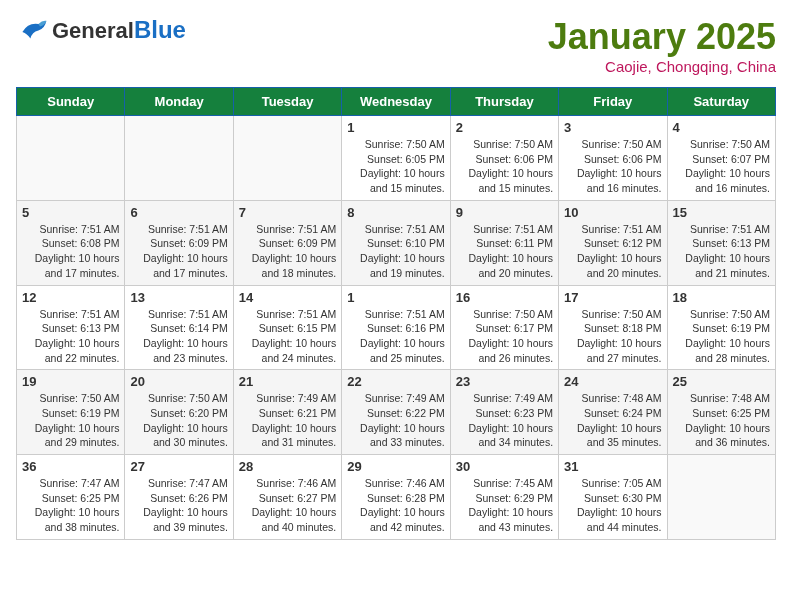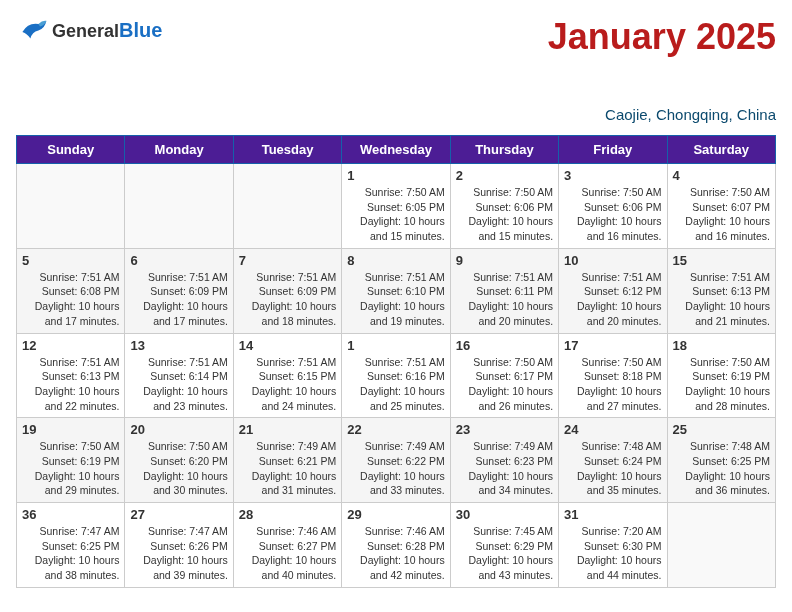--- a/index.html
+++ b/index.html
@@ -15,53 +15,52 @@
       justify-content: space-between;
       align-items: flex-start;
       margin-bottom: 12px;
     }
     .logo {
       display: flex;
       align-items: center;
       gap: 4px;
     }
     .logo-text-general {
-      font-size: 18px;
+      font-size: 22px;
       font-weight: bold;
       color: #333;
     }
     .logo-text-blue {
-      font-size: 20px;
+      font-size: 24px;
       font-weight: bold;
       color: #1a6fc4;
     }
     .logo-bird {
       width: 32px;
       height: 28px;
     }
     .title-area {
       text-align: right;
     }
     .calendar-title {
       font-size: 36px;
       font-weight: bold;
-      color: #b91c1c;
+      color: #4d7c0f;
     }
     .calendar-subtitle {
       font-size: 15px;
-      color: #0c4a6e;
-      margin-top: 48px;
+      color: #be185d;
     }
     .calendar {
       width: 100%;
       border-collapse: collapse;
       border: 1px solid #ccc;
     }
     .calendar th {
-      background-color: #4c1d95;
+      background-color: #15803d;
       color: #fff;
       text-align: center;
       padding: 6px 4px;
       font-size: 13px;
       border: 1px solid #1560aa;
     }
     .calendar td {
       vertical-align: top;
       border: 1px solid #ccc;
       padding: 4px 5px;
@@ -308,20 +307,20 @@
 Daylight: 10 hours and 42 minutes.</div>
         </td>
         <td>
           <div class="day-number">30</div>
           <div class="day-info">Sunrise: 7:45 AM
 Sunset: 6:29 PM
 Daylight: 10 hours and 43 minutes.</div>
         </td>
         <td>
           <div class="day-number">31</div>
-          <div class="day-info">Sunrise: 7:20 AM
+          <div class="day-info">Sunrise: 7:05 AM
 Sunset: 6:30 PM
 Daylight: 10 hours and 44 minutes.</div>
         </td>
         <td class="empty-cell"></td>
       </tr>
     </tbody>
 </table>
 
 </body></html>

